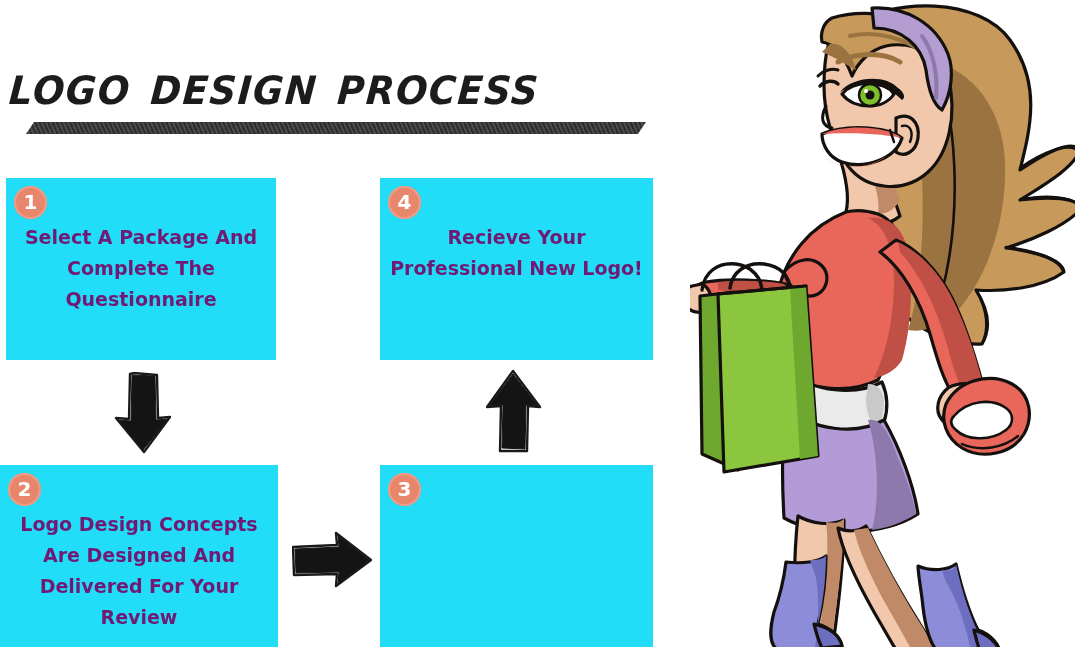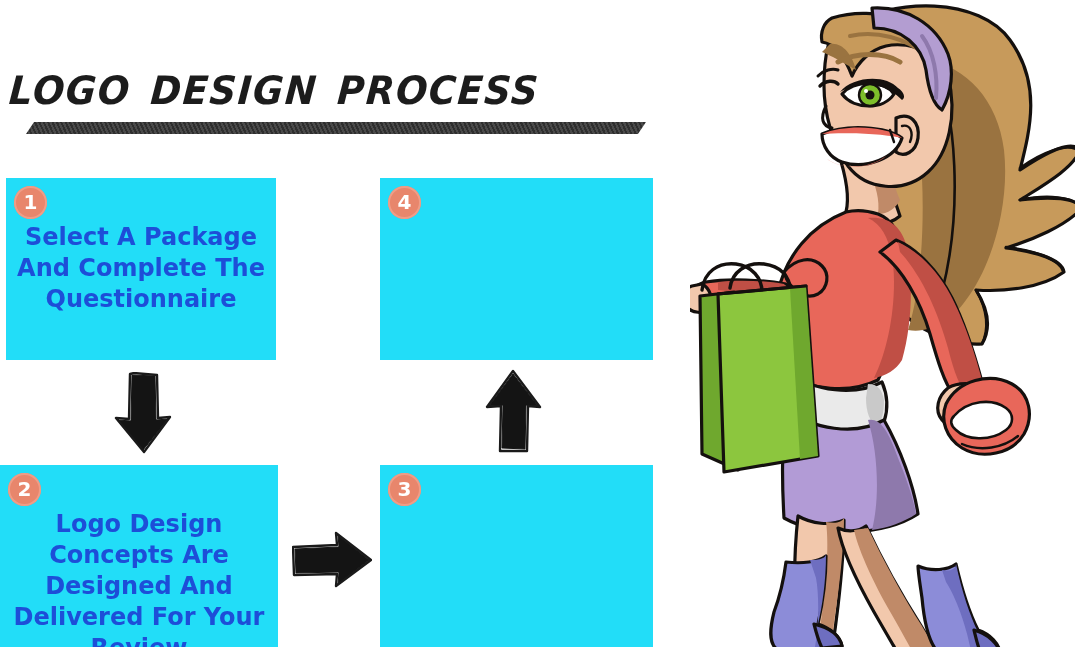--- a/index.html
+++ b/index.html
@@ -76,23 +76,23 @@
     font-weight: 700;
     line-height: 33px;
     text-align: center;
     box-shadow: inset 0 0 0 2px #ef9d87;
   }
   .step-text {
     position: absolute;
     left: 0;
     right: 0;
     text-align: center;
-    color: #1d4ed8;
+    color: #701a75;
     font-weight: 700;
-    font-size: 24px;
+    font-size: 19px;
     line-height: 31px;
     padding: 0 2px;
     box-sizing: border-box;
   }
 
   #box-1 { left: 6px;   top: 178px; width: 270px; height: 182px; }
   #box-4 { left: 380px; top: 178px; width: 273px; height: 182px; }
   #box-2 { left: 0px;   top: 465px; width: 278px; height: 182px; }
   #box-3 { left: 380px; top: 465px; width: 273px; height: 182px; }
 
@@ -126,20 +126,21 @@
   <div id="title-underline"></div>
 </div>
 
 <div class="step-box" id="box-1">
   <div class="step-badge">1</div>
   <div class="step-text">Select A Package And Complete The Questionnaire</div>
 </div>
 
 <div class="step-box" id="box-4">
   <div class="step-badge">4</div>
+  <div class="step-text">Recieve Your Professional New Logo!</div>
 </div>
 
 <div class="step-box" id="box-2">
   <div class="step-badge">2</div>
   <div class="step-text">Logo Design Concepts Are Designed And Delivered For Your Review</div>
 </div>
 
 <div class="step-box" id="box-3">
   <div class="step-badge">3</div>
 </div>

